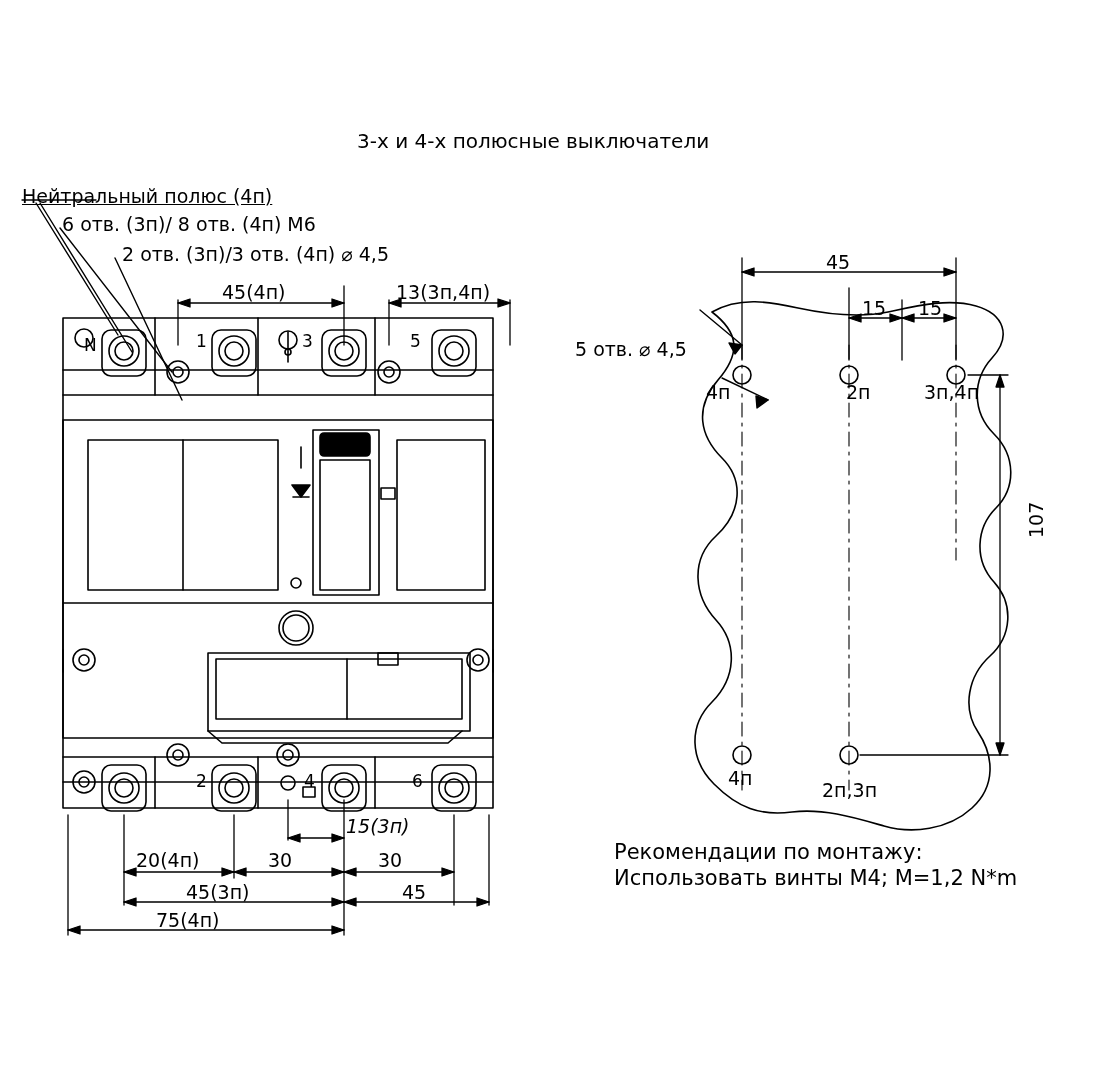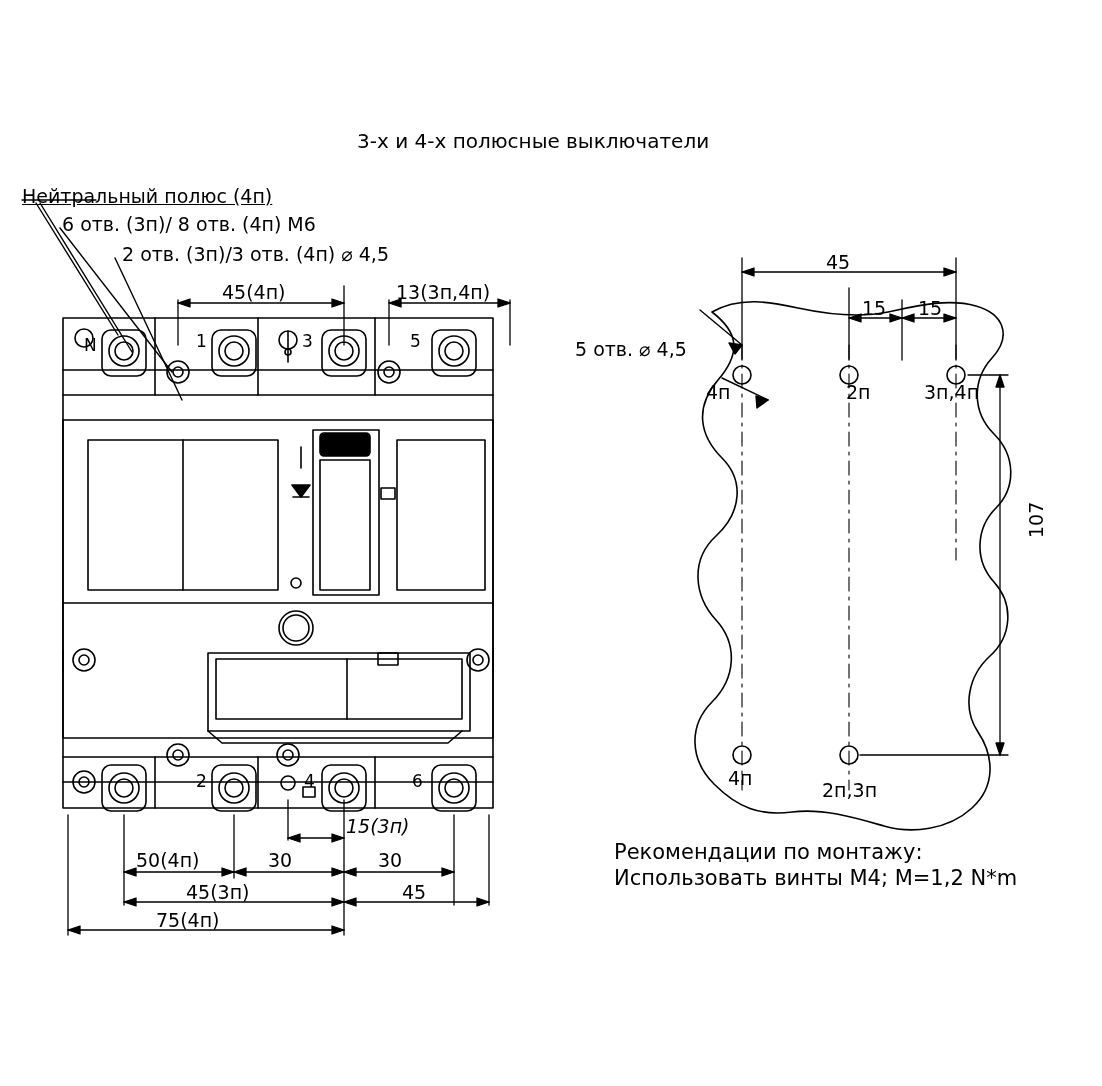--- a/index.html
+++ b/index.html
@@ -256,21 +256,21 @@
   <div class="lbl sm" style="left:84px; top:336px;">N</div>
   <div class="lbl sm" style="left:196px; top:332px;">1</div>
   <div class="lbl sm" style="left:302px; top:332px;">3</div>
   <div class="lbl sm" style="left:410px; top:332px;">5</div>
 
   <div class="lbl sm" style="left:196px; top:772px;">2</div>
   <div class="lbl sm" style="left:304px; top:772px;">4</div>
   <div class="lbl sm" style="left:412px; top:772px;">6</div>
 
   <div class="lbl" style="left:346px; top:816px;font-style:italic;">15(3п)</div>
-  <div class="lbl" style="left:136px; top:850px;">50(4п)</div>
+  <div class="lbl" style="left:136px; top:850px;">20(4п)</div>
   <div class="lbl" style="left:268px; top:850px;">30</div>
   <div class="lbl" style="left:378px; top:850px;">30</div>
   <div class="lbl" style="left:186px; top:882px;">45(3п)</div>
   <div class="lbl" style="left:402px; top:882px;">45</div>
   <div class="lbl" style="left:156px; top:910px;">75(4п)</div>
 
   <div class="lbl" style="left:575px; top:292px;margin-top:47px;">5 отв. ⌀ 4,5</div>
   <div class="lbl" style="left:826px; top:252px;">45</div>
   <div class="lbl" style="left:862px; top:298px;">15</div>
   <div class="lbl" style="left:918px; top:298px;">15</div>

